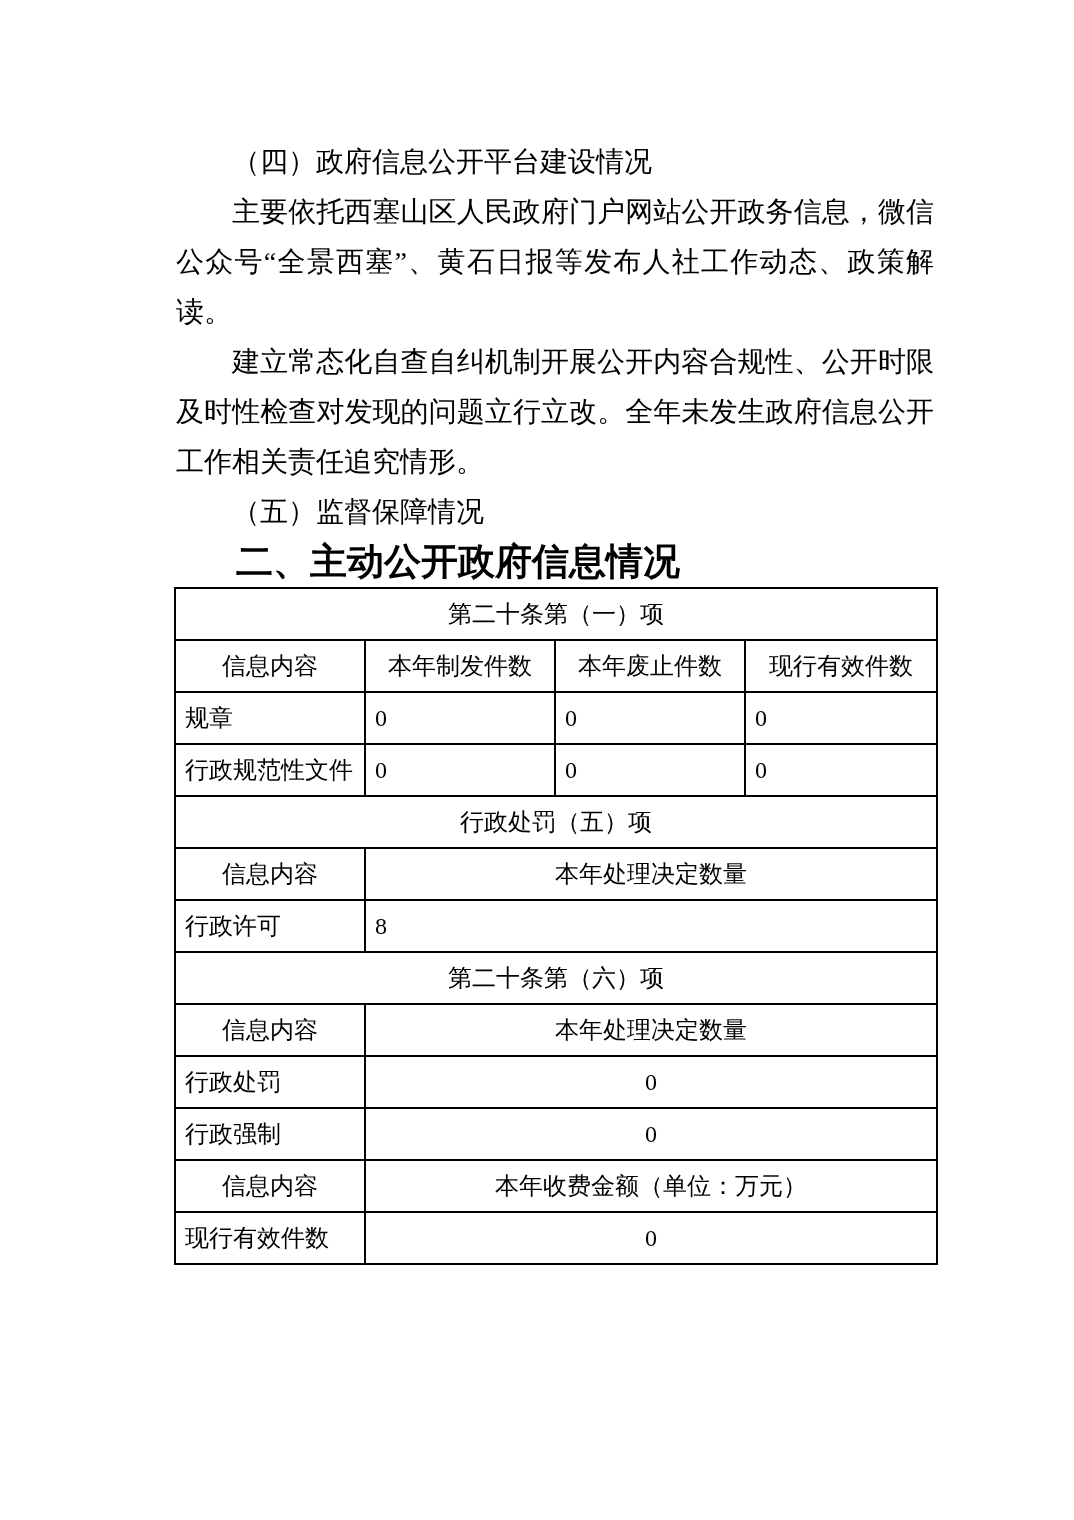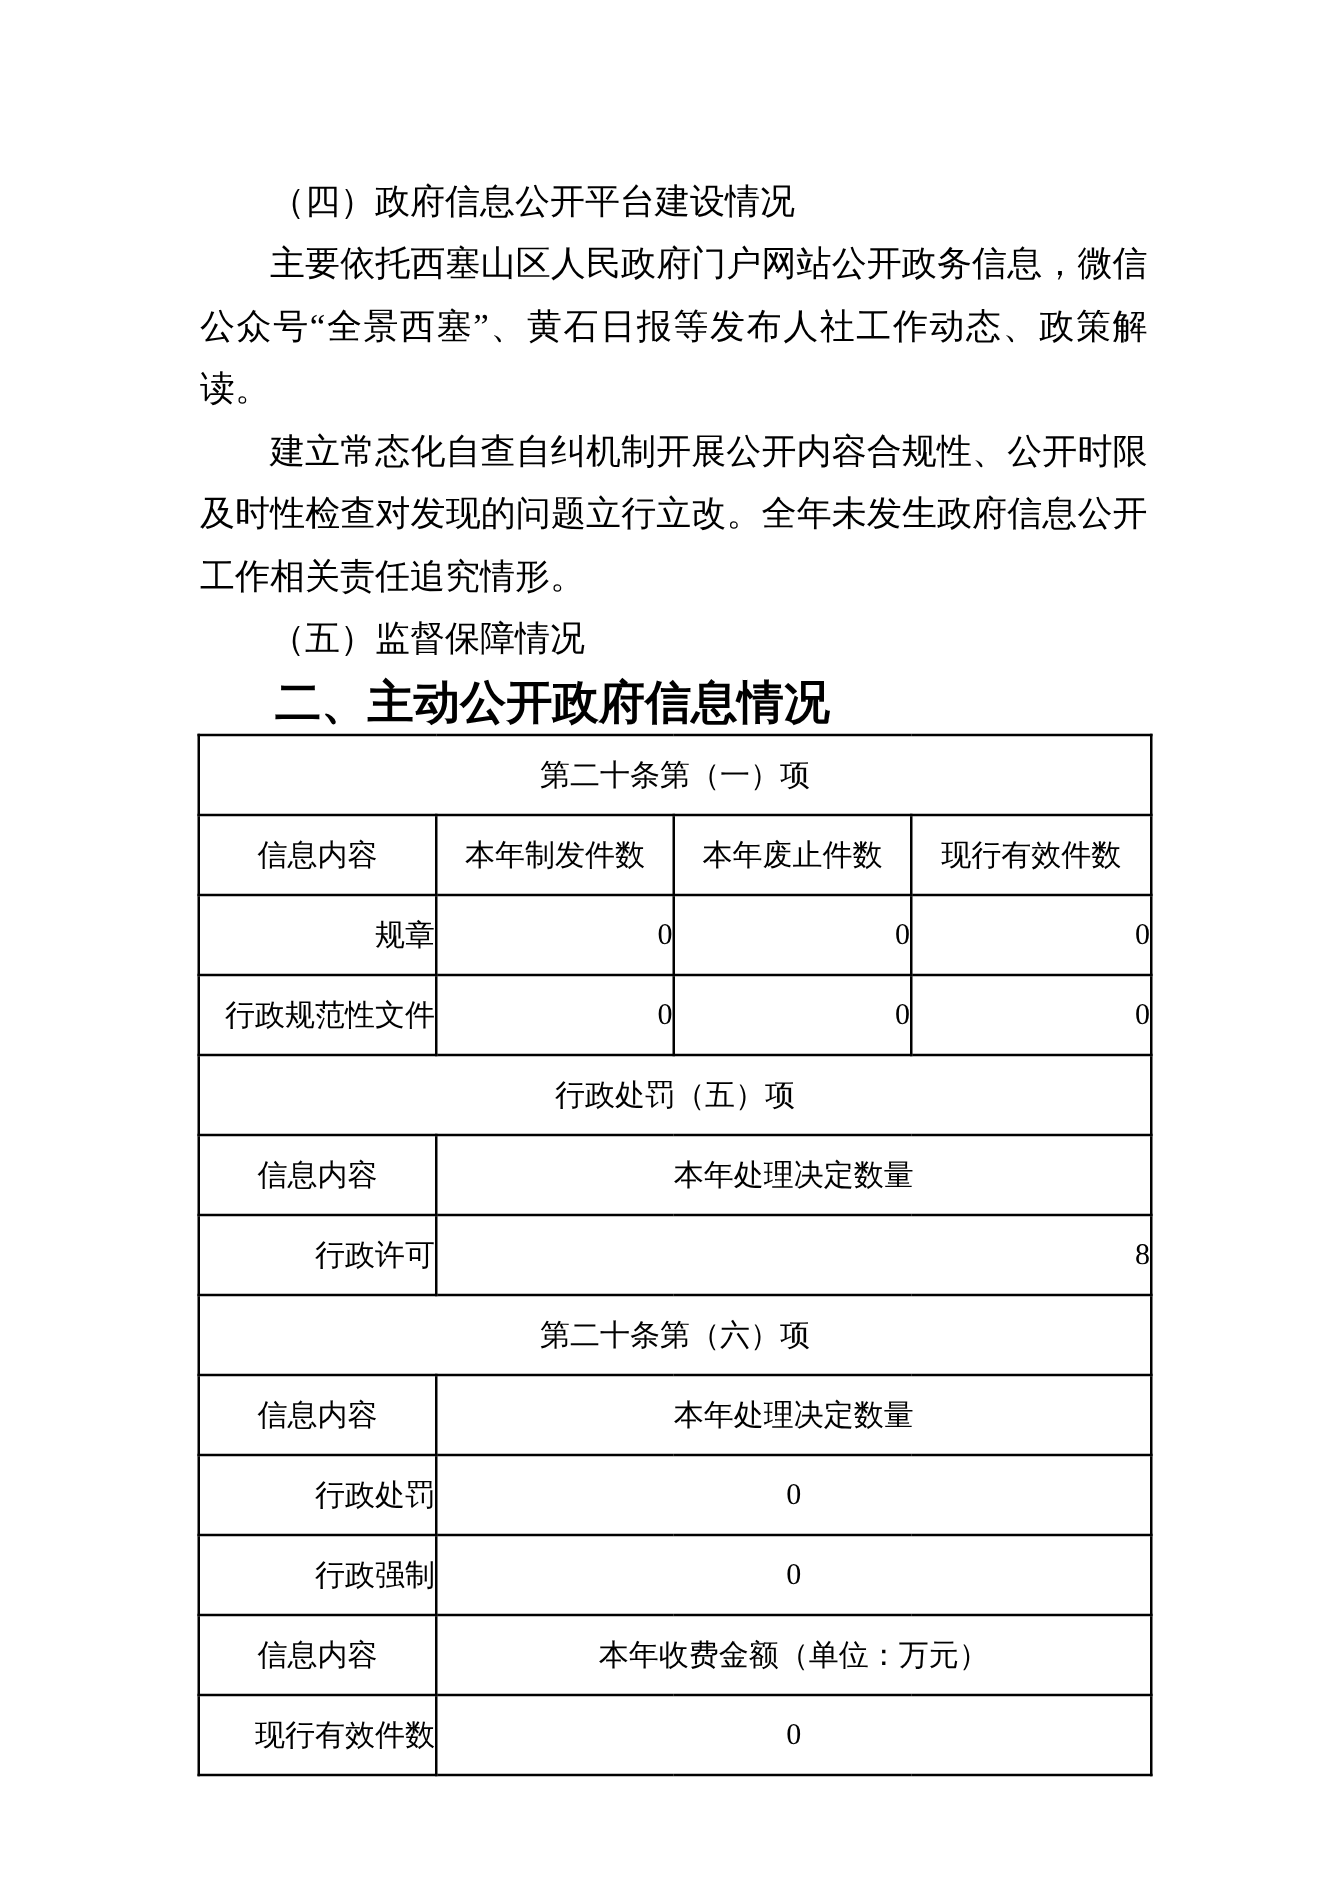--- a/index.html
+++ b/index.html
@@ -8,21 +8,21 @@
     position: relative;
     width: 1074px;
     height: 1520px;
     background: #ffffff;
     overflow: hidden;
     font-family: "Liberation Serif", serif;
     color: #000000;
   }
   .content {
     position: absolute;
-    left: 160px;
+    left: 176px;
     top: 137px;
     width: 758px;
   }
   p.body {
     font-size: 28px;
     line-height: 50px;
     text-align: justify;
     text-indent: 2em;
     font-family: "Liberation Serif", serif;
     color: #000;
@@ -37,27 +37,27 @@
   }
   table.disclosure {
     margin-left: -2px;
     border-collapse: collapse;
     table-layout: fixed;
     width: 762px;
   }
   table.disclosure td {
     border: 2px solid #000;
     font-size: 24px;
-    height: 64px;
+    height: 52px;
     vertical-align: middle;
     font-family: "Liberation Serif", serif;
     color: #000;
   }
   td.c { text-align: center; }
-  td.l { text-align: right; padding-left: 9px; }
+  td.l { text-align: left; padding-left: 9px; }
 </style>
 </head>
 <body>
 
 <div class="page">
   <div class="content">
 
     <p class="body">（四）政府信息公开平台建设情况</p>
     <p class="body">主要依托西塞山区人民政府门户网站公开政务信息，微信公众号“全景西塞”、黄石日报等发布人社工作动态、政策解读。</p>
     <p class="body">建立常态化自查自纠机制开展公开内容合规性、公开时限及时性检查对发现的问题立行立改。全年未发生政府信息公开工作相关责任追究情形。</p>

